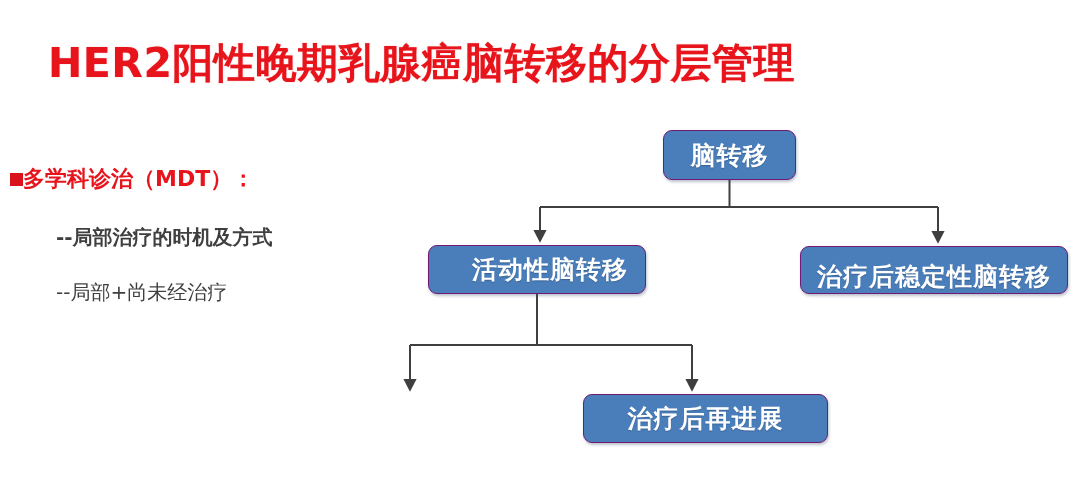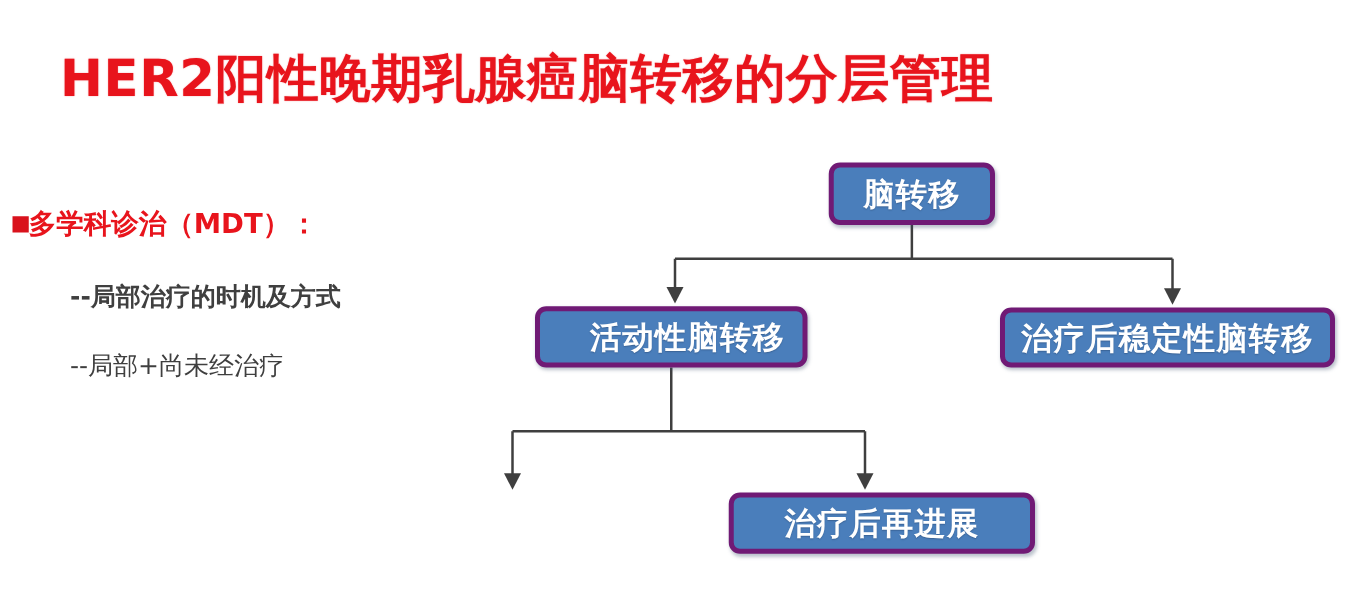--- a/index.html
+++ b/index.html
@@ -73,36 +73,36 @@
     left: 0;
     top: 0;
     width: 1080px;
     height: 486px;
     pointer-events: none;
   }
   .node {
     position: absolute;
     box-sizing: border-box;
     background: #4a7ebb;
-    border: 4px solid #701a75;
+    border: 1px solid #701a75;
     border-radius: 9px;
     color: #ffffff;
     display: flex;
     align-items: center;
     justify-content: center;
     font-size: 25px;
     font-weight: bold;
     letter-spacing: 1px;
     white-space: nowrap;
     box-shadow: 1px 2px 3px rgba(60,80,110,0.35);
     text-shadow: 0 1px 1px rgba(30,50,80,0.35);
   }
   #node-brain-metastasis   { left: 663px; top: 130px; width: 133px; height: 50px; }
   #node-active-metastasis  { left: 428px; top: 245px; width: 218px; height: 49px; padding-left: 26px; }
-  #node-stable-metastasis  { left: 800px; top: 246px; width: 268px; height: 48px; }
+  #node-stable-metastasis  { left: 800px; top: 246px; width: 268px; height: 48px; align-items: flex-end; }
   #node-untreated          { left: 300px; top: 394px; width: 222px; height: 49px; }
   #node-progressed         { left: 583px; top: 394px; width: 245px; height: 49px; }
 </style>
 </head>
 <body>
 
 <div id="slide-title">HER2阳性晚期乳腺癌脑转移的分层管理</div>
 
 <div id="bullet-block">
 

